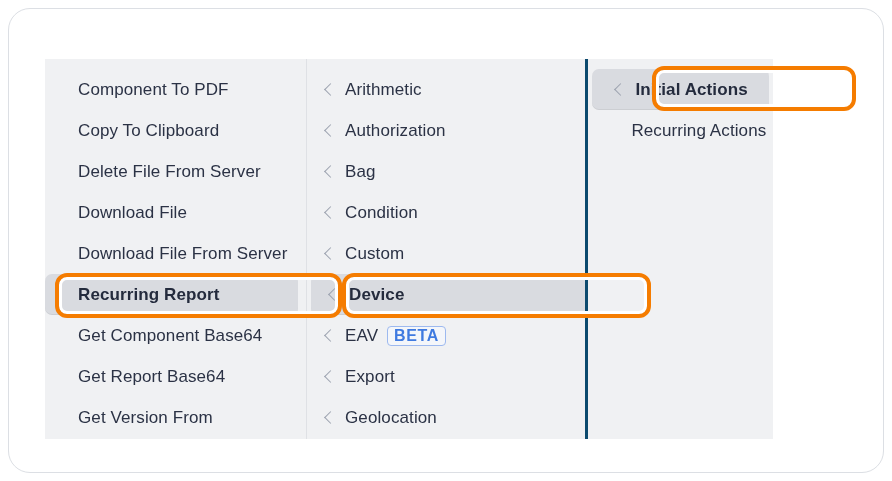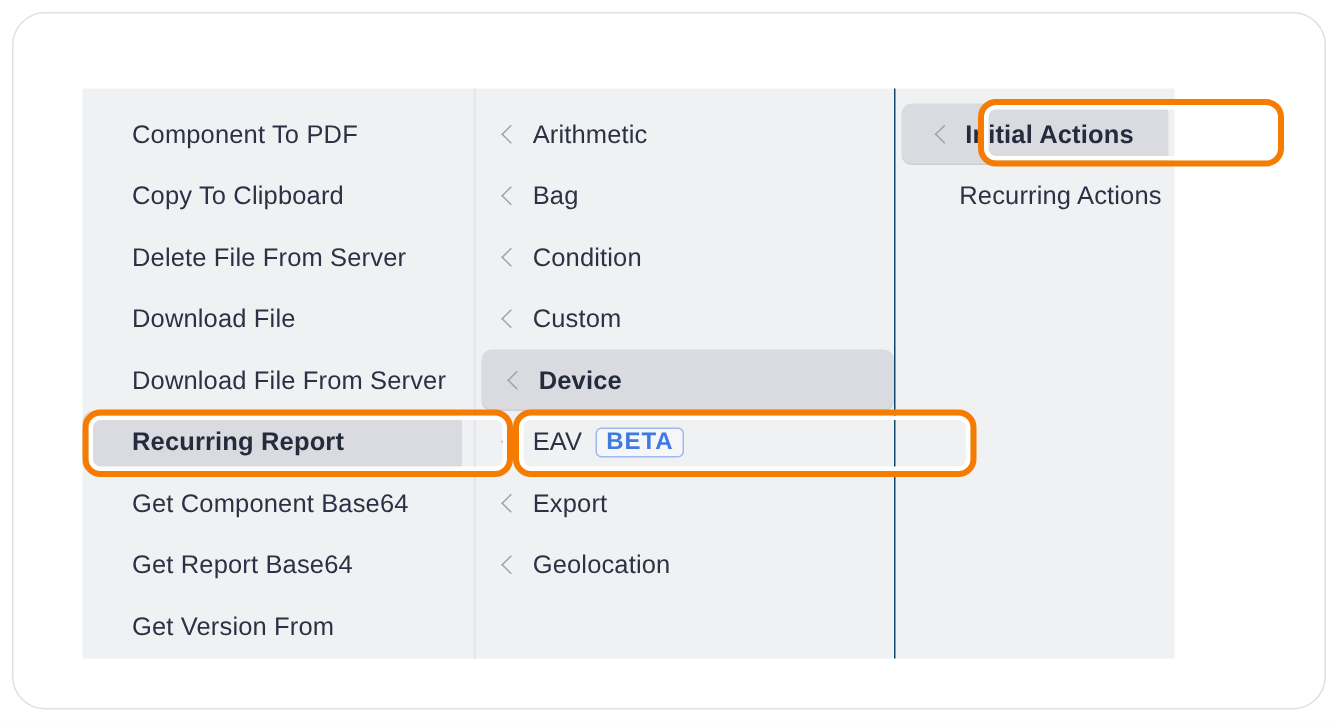--- a/index.html
+++ b/index.html
@@ -29,38 +29,38 @@
     width: 876px;
     height: 465px;
     background: #ffffff;
     border: 1px solid #dcdfe4;
     border-radius: 22px;
   }
 
   
   .panel {
     position: absolute;
-    left: 46px;
+    left: 36px;
     top: 50px;
     width: 728px;
     height: 380px;
     background: #f0f1f3;
     display: flex;
     align-items: flex-end;
   }
 
   .column {
     position: relative;
     height: 100%;
     padding-top: 10px;
   }
 
   .col-left   { width: 287px; }
   .col-middle { width: 307px; border-left: 1px solid #dfe1e5; }
-  .col-right  { width: 206px; border-left: 1px solid #0c4a6e; flex: 1 1 auto; }
+  .col-right  { width: 206px; border-left: 3px solid #0c4a6e; flex: 1 1 auto; }
 
   
   .row {
     position: relative;
     height: 41px;
     display: flex;
     align-items: center;
     color: #2b3245;
     font-size: 17px;
     letter-spacing: 0.1px;
@@ -180,20 +180,24 @@
             <span class="row-label">Get Version From</span>
           </div>
         </div>
       <div class="column col-middle">
           <div class="row">
             <span class="chev"></span>
             <span class="row-label">Arithmetic</span>
           </div>
           <div class="row">
             <span class="chev"></span>
+            <span class="row-label">Authorization</span>
+          </div>
+          <div class="row">
+            <span class="chev"></span>
             <span class="row-label">Bag</span>
           </div>
           <div class="row">
             <span class="chev"></span>
             <span class="row-label">Condition</span>
           </div>
           <div class="row">
             <span class="chev"></span>
             <span class="row-label">Custom</span>
           </div>

